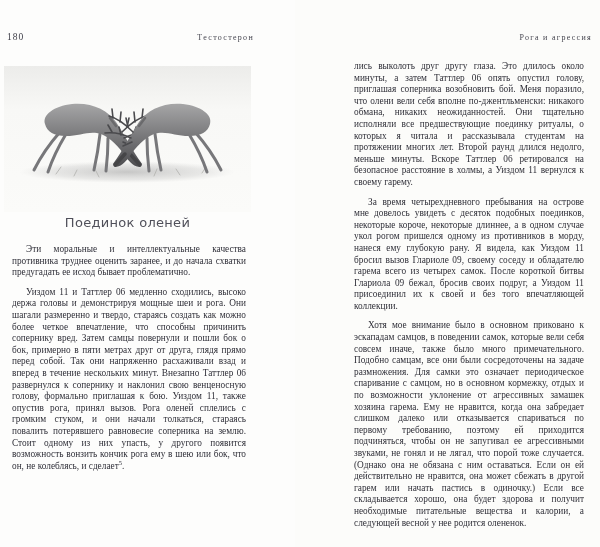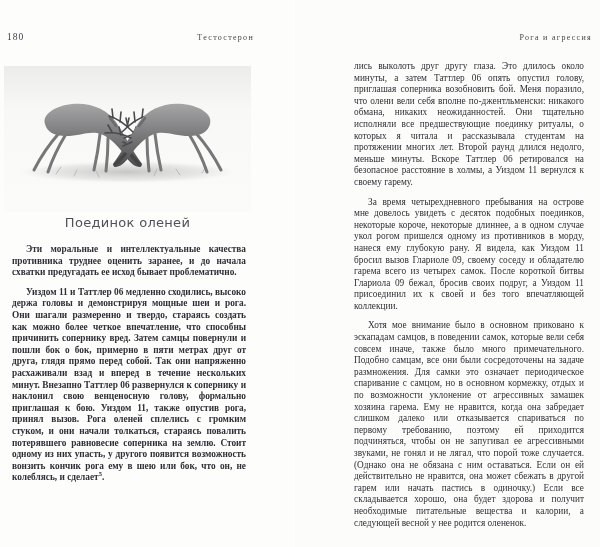--- a/index.html
+++ b/index.html
@@ -32,21 +32,21 @@
   .illustration svg { display:block; }
   .caption {
     position:absolute; top:215px; left:4px; width:247px; text-align:center;
     font-family:"DejaVu Sans", sans-serif; font-size:13px; color:#50505a;
     letter-spacing:0.3px;
   }
   .body {
     position:absolute; text-align:justify; color:#2f2f38;
     font-size:9.3px; line-height:11.6px;
   }
-  .body-left  { top:236px; left:4px;  width:250px;font-weight:bold; }
+  .body-left  { top:236px; left:4px;  width:250px; }
   .body-right { top:53px;  left:51px; width:246px; }
   .body p { margin:8px; }
   .body p.indent { text-indent:14px; }
   .body p.noindent { text-indent:0; }
   sup.fn { font-size:6.5px; line-height:0; vertical-align:super; }
 </style>
 </head>
 <body>
 
 <div class="spread">

